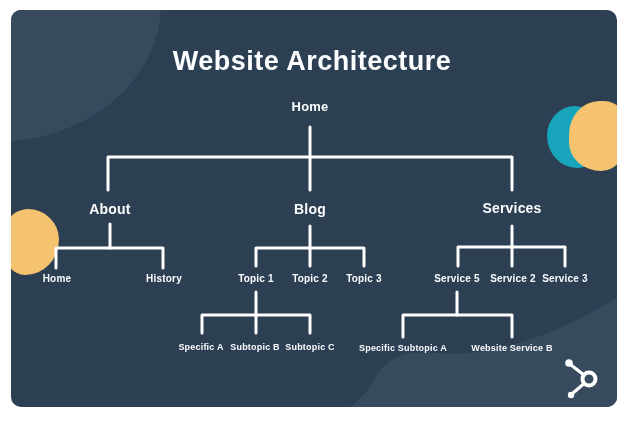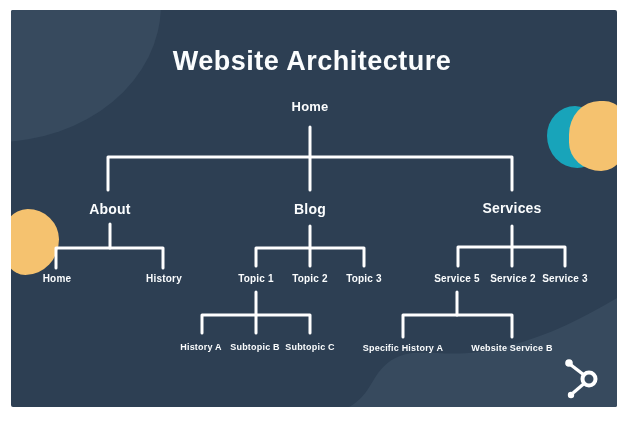--- a/index.html
+++ b/index.html
@@ -2,21 +2,21 @@
 <html><head>
 <meta charset="utf-8">
 <style>
   html,body{margin:0;padding:0;}
   body{
     width:624px;height:421px;position:relative;background:#ffffff;
     font-family:"Liberation Sans","DejaVu Sans",sans-serif;overflow:hidden;
   }
   .canvas{
     position:absolute;left:11px;top:10px;width:606px;height:397px;
-    background:#2d3f53;border-radius:2px;overflow:hidden;
+    background:#2d3f53;border-radius:10px;overflow:hidden;
   }
   .blob{position:absolute;}
   .blob-topleft{
     left:-150px;top:-132px;width:300px;height:264px;background:#374a5e;
     border-radius:42% 58% 55% 45% / 45% 48% 52% 55%;
   }
   .blob-teal{
     left:536px;top:96px;width:54px;height:62px;background:#18a4ba;
     border-radius:52% 48% 44% 56% / 48% 55% 45% 52%;
   }
@@ -87,25 +87,25 @@
   <div class="node lvl2" style="left:153px;top:263px">History</div>
 
   <div class="node lvl2" style="left:245px;top:263px">Topic 1</div>
   <div class="node lvl2" style="left:299px;top:263px">Topic 2</div>
   <div class="node lvl2" style="left:353px;top:263px">Topic 3</div>
 
   <div class="node lvl2" style="left:446px;top:263px">Service 5</div>
   <div class="node lvl2" style="left:502px;top:263px">Service 2</div>
   <div class="node lvl2" style="left:554px;top:263px">Service 3</div>
 
-  <div class="node lvl3" style="left:190px;top:332px">History A</div>
+  <div class="node lvl3" style="left:190px;top:332px">Specific A</div>
   <div class="node lvl3" style="left:244px;top:332px">Subtopic B</div>
   <div class="node lvl3" style="left:299px;top:332px">Subtopic C</div>
 
-  <div class="node lvl3" style="left:392px;top:333px">Specific History A</div>
+  <div class="node lvl3" style="left:392px;top:333px">Specific Subtopic A</div>
   <div class="node lvl3" style="left:501px;top:333px">Website Service B</div>
 
   <svg class="layer" width="606" height="397" aria-hidden="true">
     <g stroke="#ffffff" fill="#ffffff">
       <circle cx="578" cy="369" r="6.5" fill="none" stroke-width="4"></circle>
       <line x1="573" y1="365" x2="560" y2="355" stroke-width="3.4"></line>
       <circle cx="558" cy="353" r="3.8" stroke="none"></circle>
       <line x1="572.5" y1="374" x2="562" y2="383" stroke-width="3.2"></line>
       <circle cx="560" cy="385" r="3.2" stroke="none"></circle>
     </g>

